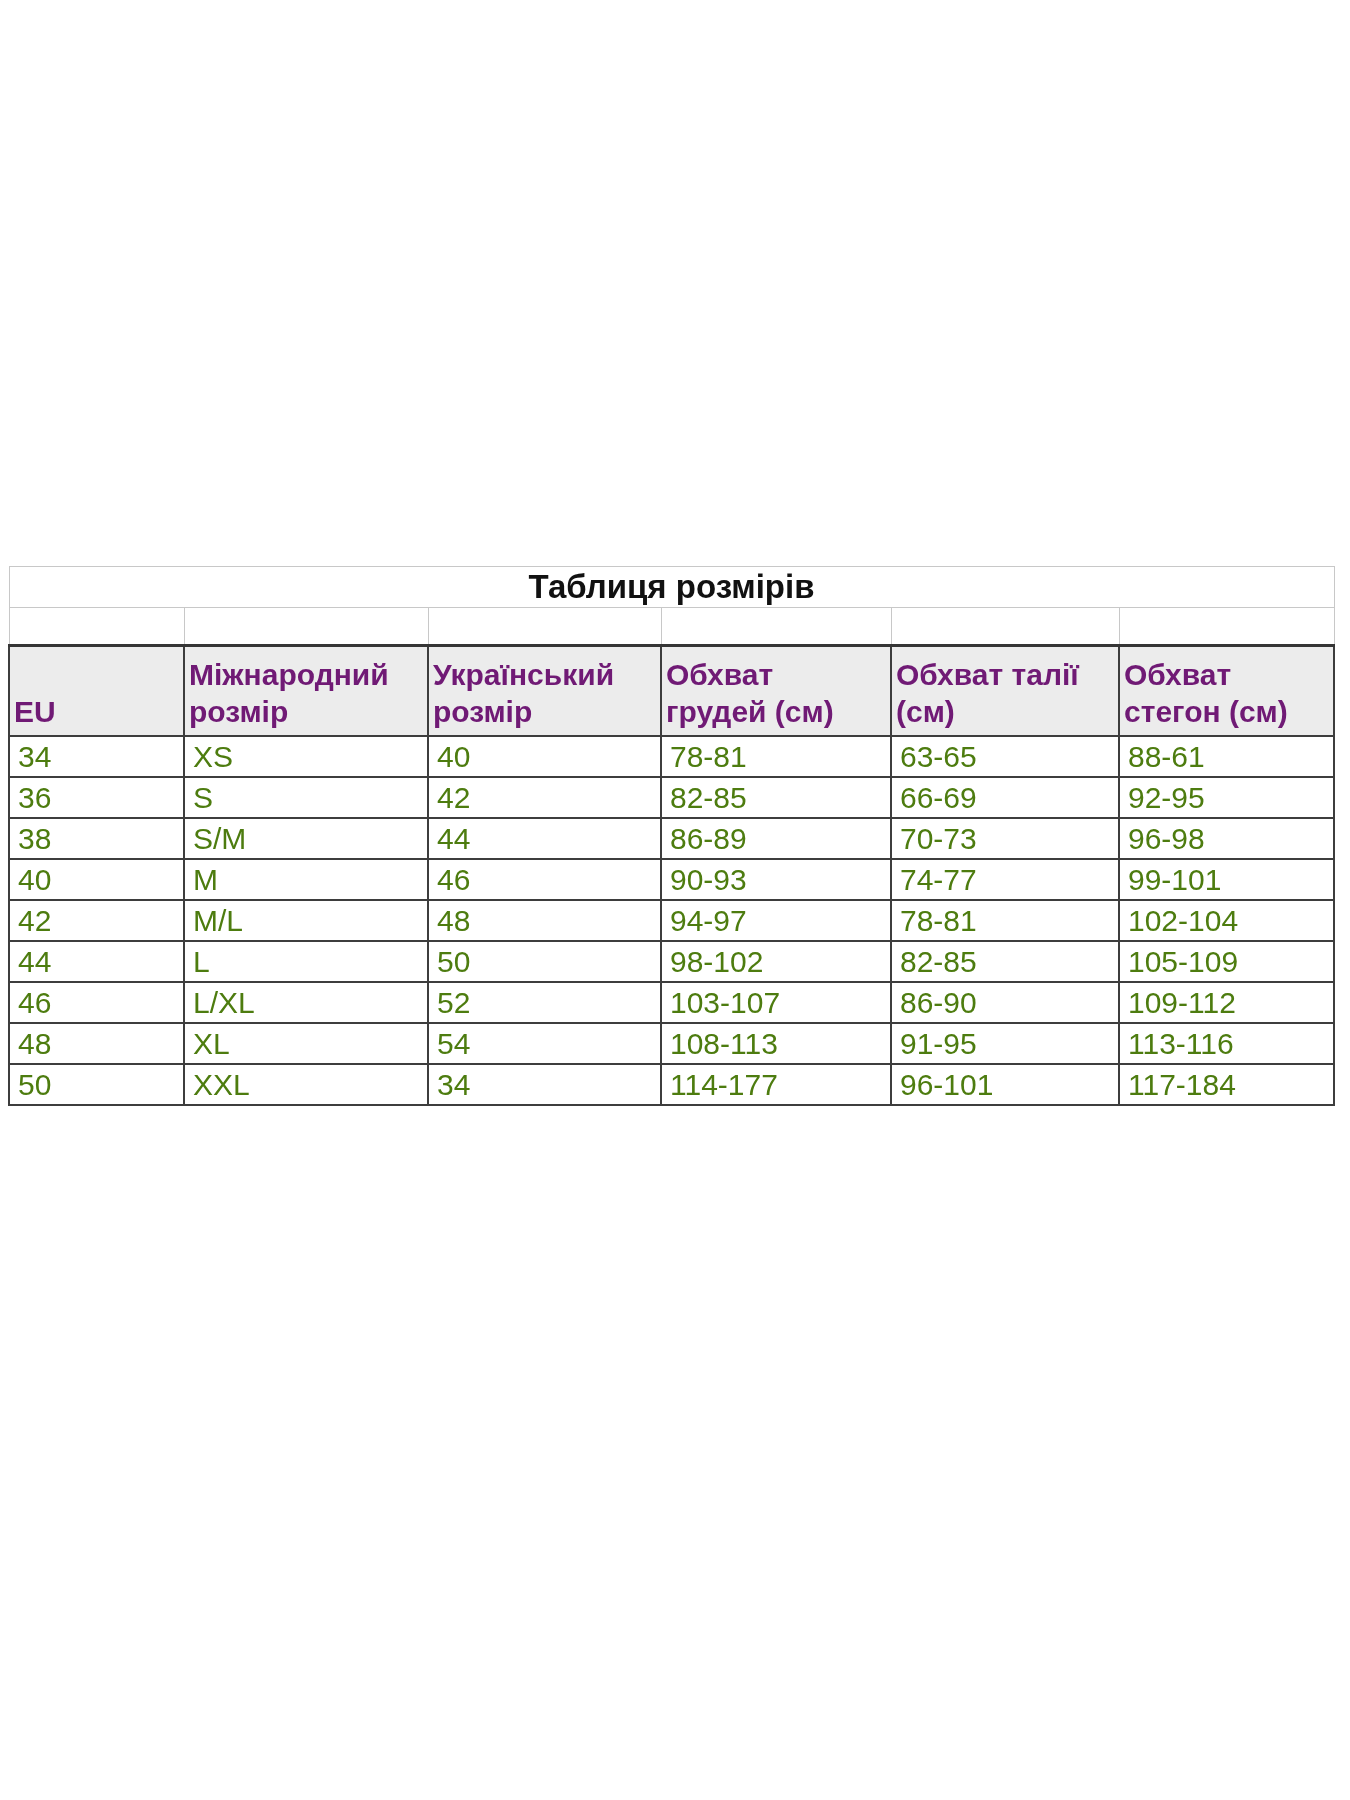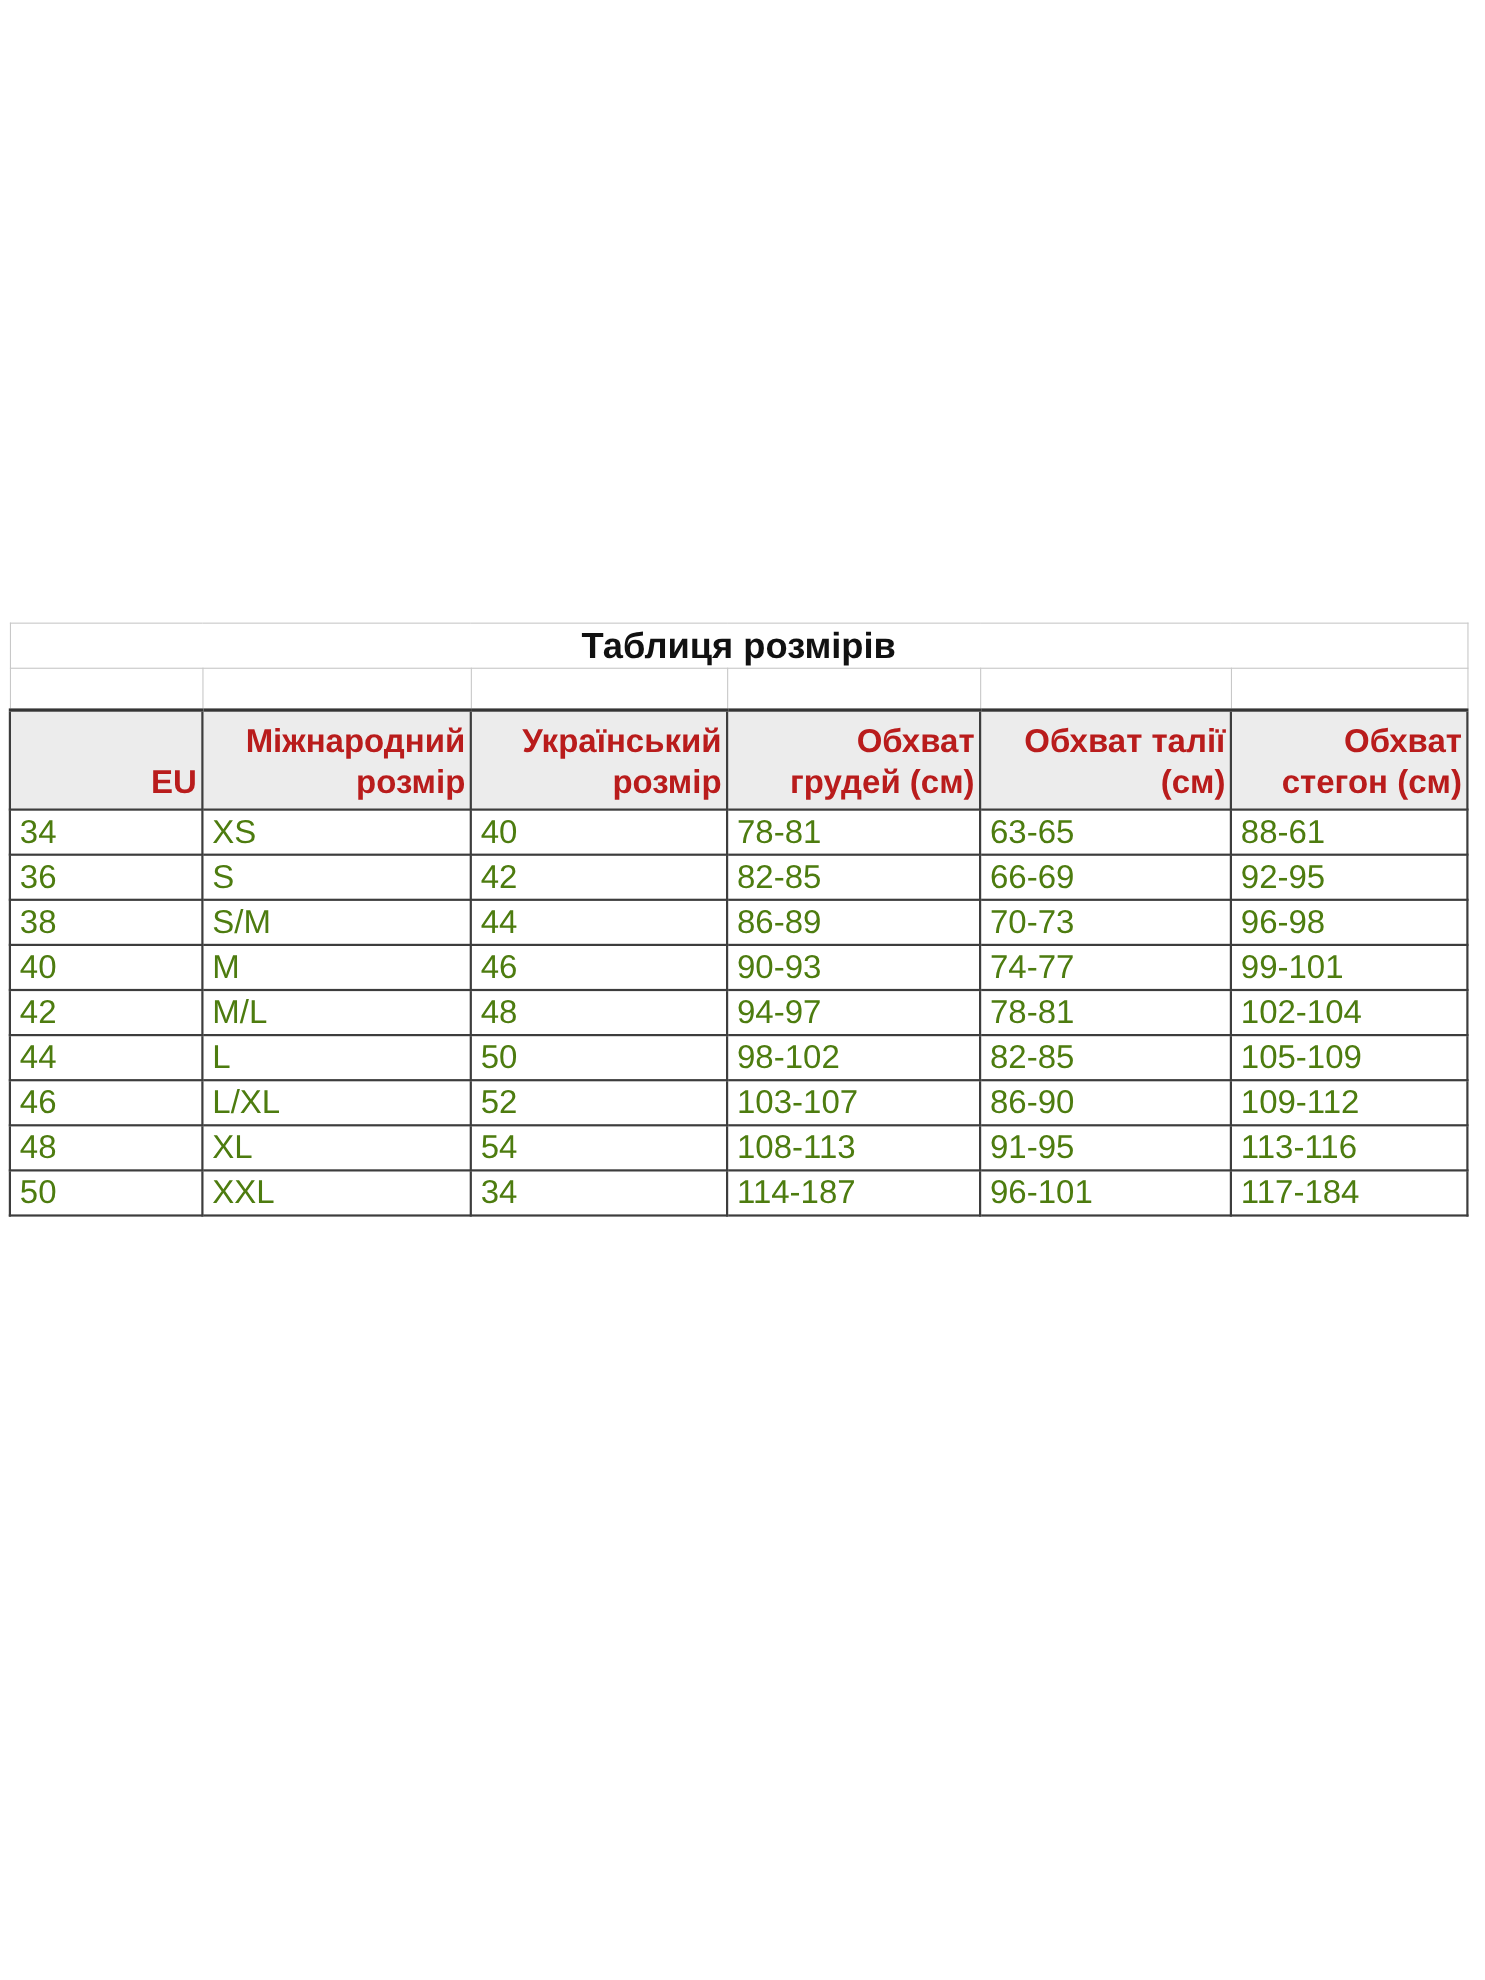--- a/index.html
+++ b/index.html
@@ -42,24 +42,24 @@
   td.sp {
     border: 1px solid #c8c8c8;
     height: 34px;
   }
   th.h {
     border: 2px solid #3d3d3d;
     border-top: 3px solid #353535;
     background: #ececec;
     height: 83px;
     vertical-align: bottom;
-    text-align: right;
+    text-align: left;
     font-weight: bold;
     font-size: 30px;
-    color: #b91c1c;
+    color: #701a75;
     padding: 0 4px 5px 4px;
   }
   .hl {
     display: block;
     line-height: 37px;
     white-space: nowrap;
   }
   td.d {
     border: 2px solid #3d3d3d;
     height: 39px;
@@ -185,20 +185,20 @@
           <td class="d">XL</td>
           <td class="d">54</td>
           <td class="d">108-113</td>
           <td class="d">91-95</td>
           <td class="d">113-116</td>
         </tr>
         <tr>
           <td class="d">50</td>
           <td class="d">XXL</td>
           <td class="d">34</td>
-          <td class="d">114-187</td>
+          <td class="d">114-177</td>
           <td class="d">96-101</td>
           <td class="d">117-184</td>
         </tr>
       </tbody>
     </table>
   </div>
 </div>
 
 </body></html>

